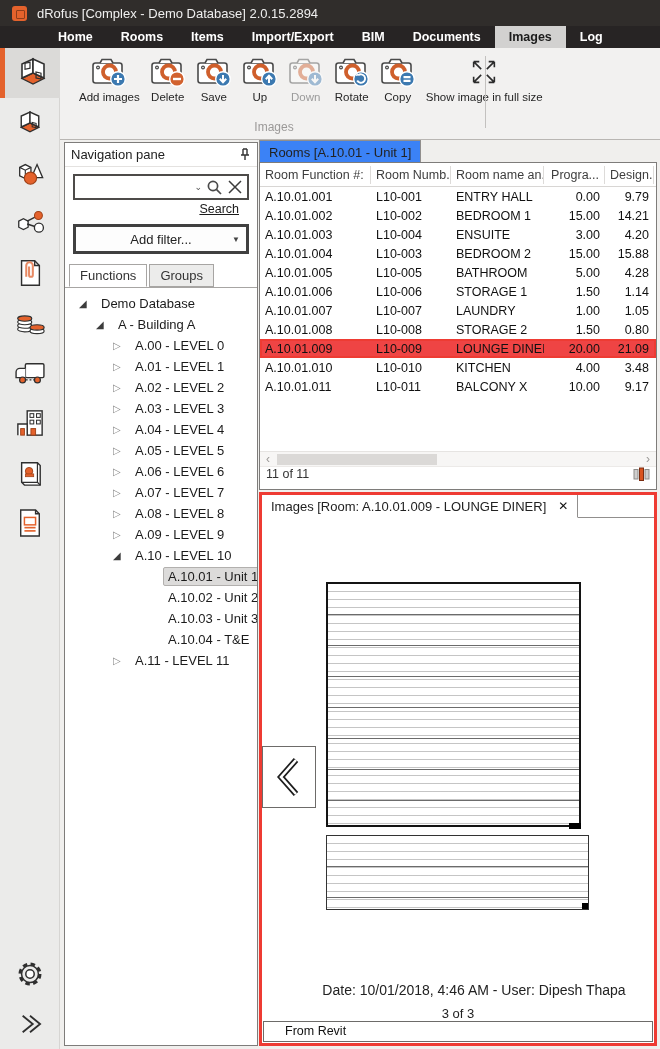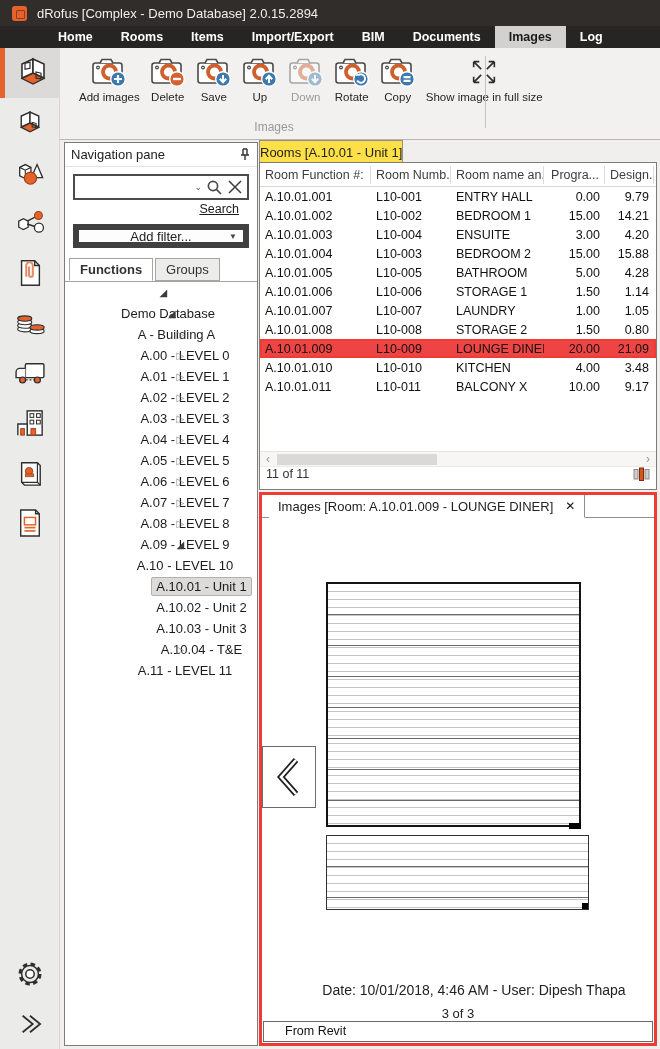--- a/index.html
+++ b/index.html
@@ -50,41 +50,41 @@
   #nav-header { height:24px; display:flex; align-items:center; padding:0 6px;
     border-bottom:1px solid #e4e2e0; }
   #nav-title { flex:1; font-size:13px; color:#222; }
   #nav-search-row { margin:7px 8px 0 8px; }
   #nav-search-box { height:26px; border:2px solid #4d4b49; display:flex; align-items:center;
     padding:0 4px; background:#fff; }
   #nav-search-input { flex:1; border:none; outline:none; font:inherit; min-width:10px; }
   .sb-ico { display:flex; align-items:center; justify-content:center; margin-left:4px; }
   #nav-search-link { text-align:right; margin:2px 10px 0 0; }
   #nav-search-link a { color:#1b1b1b; font-size:12.5px; text-decoration:underline; }
-  #add-filter { margin:8px 8px 0 8px; height:24px; border:6px solid #404040; background:#fdfdfd;
+  #add-filter { margin:8px 8px 0 8px; height:30px; border:3px solid #404040; background:#fdfdfd;
     display:flex; align-items:center; position:relative; }
   #add-filter .af-label { flex:1; text-align:center; font-size:13px; color:#222; }
   #add-filter .af-caret { position:absolute; right:6px; font-size:8px; color:#444; }
   #nav-tabs { display:flex; margin:10px 0 0 4px; position:relative; z-index:2; }
   .nav-tab { height:23px; padding:0 10px; display:flex; align-items:center; font-size:13px;
     border:1px solid #a7a5a3; background:#ececeb; color:#333; margin-right:2px; }
-  .nav-tab.active { background:#fff; border-bottom:1px solid #fff; margin-bottom:-1px; z-index:3;font-weight:bold; }
+  .nav-tab.active { background:#fff; border-bottom:1px solid #fff; margin-bottom:-1px; z-index:3; }
   #tree { flex:1; border-top:1px solid #a7a5a3; padding-top:5px; overflow:hidden; background:#fff; }
-  .tree-item { height:21px; display:flex; align-items:center; font-size:13px; white-space:nowrap;flex-direction:column; }
+  .tree-item { height:21px; display:flex; align-items:center; font-size:13px; white-space:nowrap; }
   .tree-item.l0 { padding-left:14px; } .tree-item.l1 { padding-left:31px; }
   .tree-item.l2 { padding-left:48px; } .tree-item.l3 { padding-left:81px; }
   .tm { width:17px; font-size:10px; color:#3c3c3c; flex:0 0 17px; }
   .tm.expanded::before { content:"◢"; }
   .tm.collapsed::before { content:"▷"; color:#8a8a8a; }
   .tl { padding:1px 4px; border:1px solid transparent; }
   .tl.selected { background:#dcdbda; border-color:#b2b0ae; border-radius:2px; }
   
   #rooms-panel { position:absolute; left:199px; top:0; width:398px; height:350px; }
   .doc-tab-row { height:23px; display:flex; }
-  .doc-tab { background:#fde047; border:1px solid #918f8d; border-bottom:none; padding:0 0;
+  .doc-tab { background:#3b82f6; border:1px solid #918f8d; border-bottom:none; padding:0 9px;
     display:flex; align-items:center; font-size:13px; color:#222; }
   #rooms-body { position:absolute; left:0; top:22px; right:0; bottom:0; background:#fff;
     border:1px solid #7e7c7a; display:flex; flex-direction:column; }
   #grid-header { display:flex; height:24px; align-items:center; border-bottom:1px solid #d8d6d4;
     color:#3d3d3d; font-size:12.5px; }
   .hcell { padding:0 5px; border-right:1px solid #dddbd9; height:18px; line-height:18px;
     overflow:hidden; white-space:nowrap; }
   .c0 { width:111px; } .c1 { width:80px; } .c2 { width:93px; }
   .c3 { width:61px; text-align:right; } .c4 { width:49px; text-align:right; }
   #grid-rows { flex:1; overflow:hidden; }
@@ -95,21 +95,21 @@
     display:flex; align-items:center; }
   .scroll-arrow { width:16px; text-align:center; color:#9a9896; font-size:12px; line-height:15px; }
   .scroll-arrow.right { position:absolute; right:0; }
   #hscroll-thumb { position:absolute; left:17px; top:2px; width:160px; height:11px; background:#dbd9d7; }
   #rooms-status { height:23px; border-top:1px solid #eceae8; display:flex; align-items:flex-start;
     padding:0 6px; font-size:12.5px; color:#333; }
   #rooms-status .spacer { flex:1; }
   
   #images-panel { position:absolute; left:199px; top:352px; width:398px; height:554px;
     border:3px solid #ee3b33; background:#fff; display:flex; flex-direction:column; }
-  #img-tab-row { height:23px; display:flex; border-bottom:1px solid #918f8d; background:#fff;padding-left:7px; }
+  #img-tab-row { height:23px; display:flex; border-bottom:1px solid #918f8d; background:#fff; }
   #img-tab { display:flex; align-items:center; padding:0 9px; border-right:1px solid #918f8d;
     border-bottom:1px solid #fff; margin-bottom:-1px; font-size:13px; color:#222; background:#fff; }
   #img-tab-close { margin-left:12px; font-size:12px; color:#111; cursor:default; }
   #img-content { position:relative; flex:1; background:#fff; }
   .lined { background-color:#fff; background-image:
       repeating-linear-gradient(to bottom, transparent 0 30px, rgba(70,70,70,.8) 30px 31px),
       repeating-linear-gradient(to bottom, transparent 0 7px, rgba(140,140,140,.5) 7px 8px); }
   #draw-upper { position:absolute; left:64px; top:64px; width:255px; height:245px;
     border:2px solid #141414; }
   #draw-upper::after { content:""; position:absolute; right:-2px; bottom:-4px; width:12px; height:6px;

